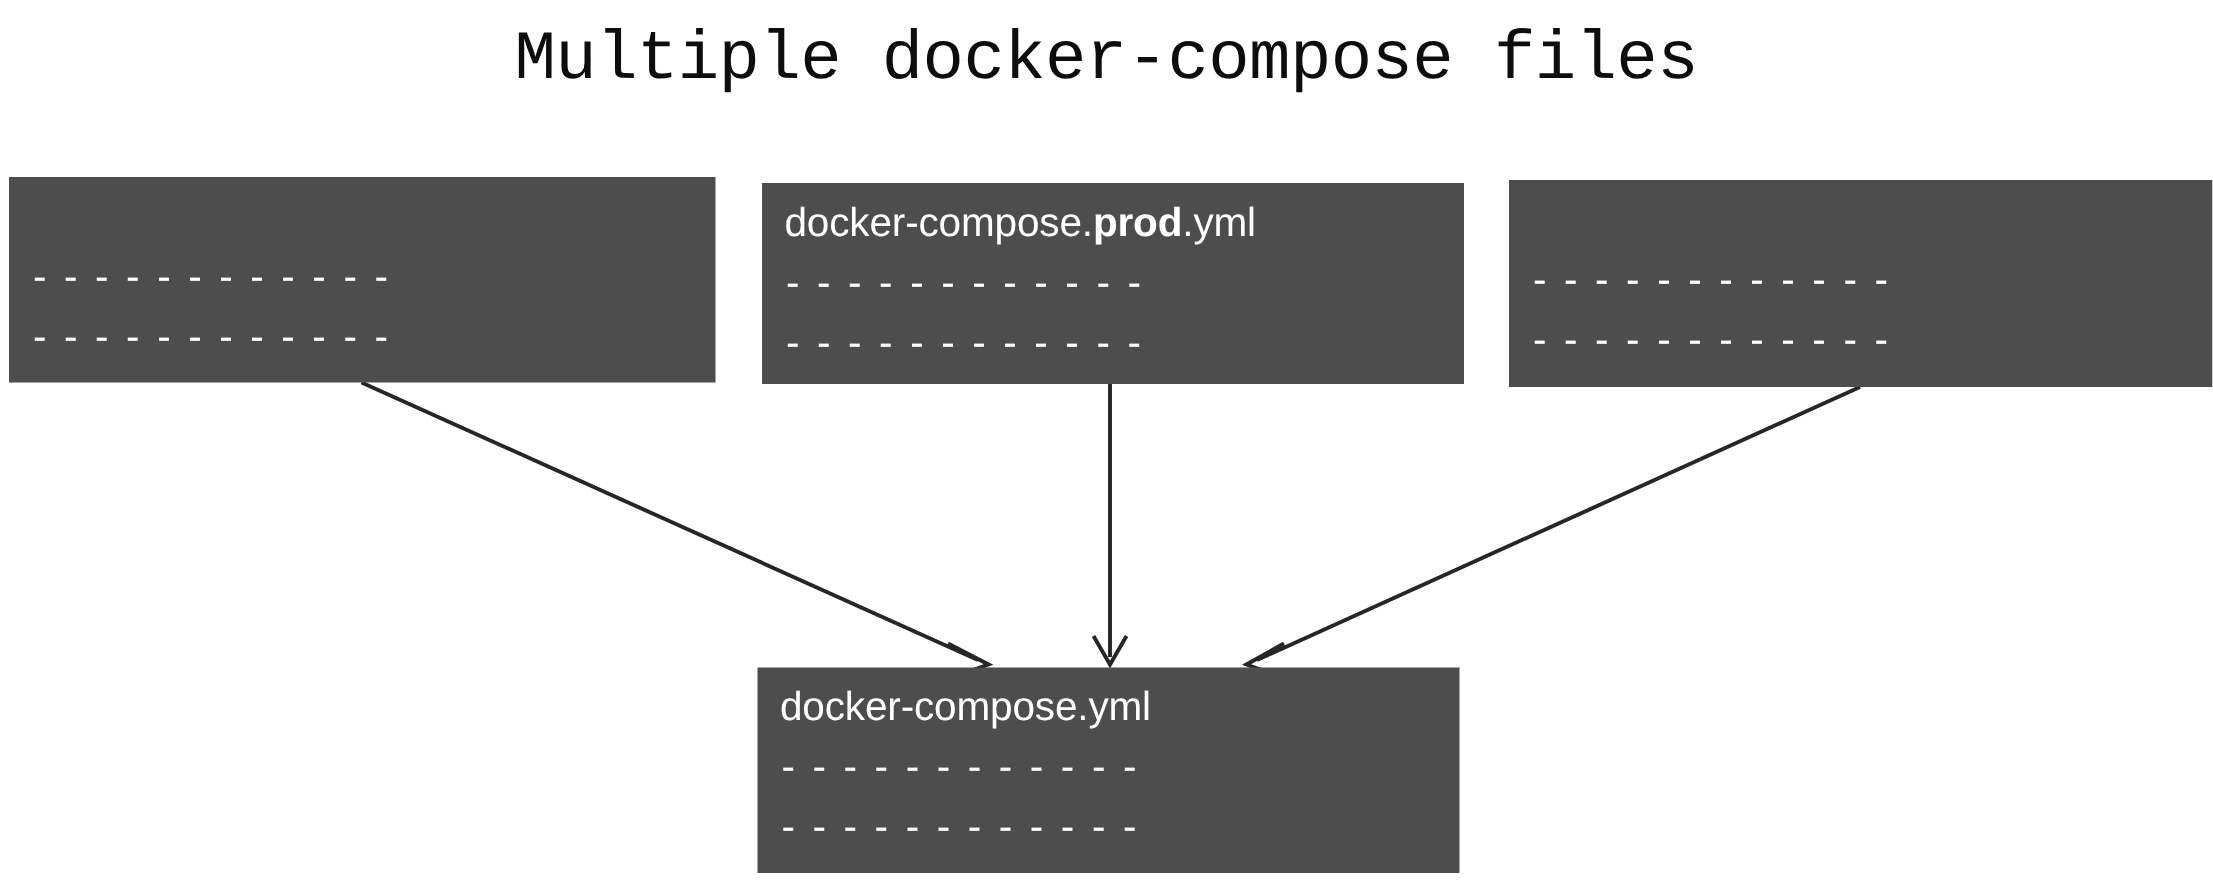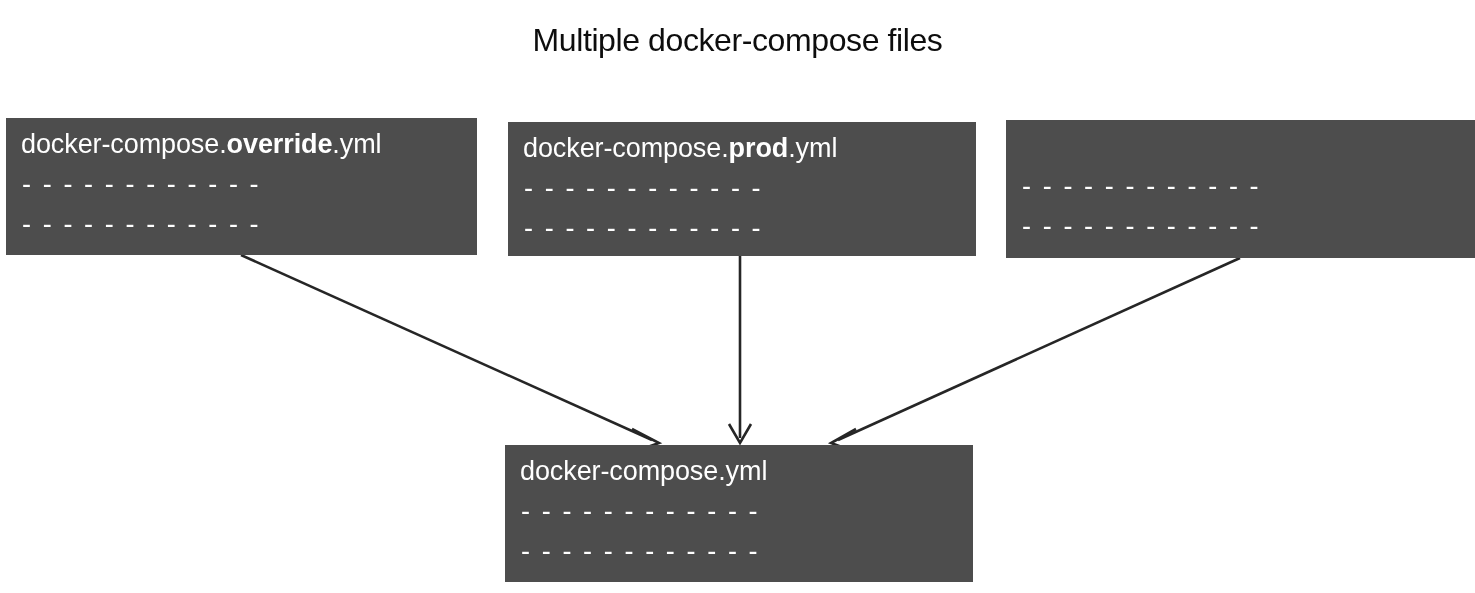--- a/index.html
+++ b/index.html
@@ -16,22 +16,22 @@
     height: 593px;
     background: #ffffff;
     overflow: hidden;
   }
   #diagram-title {
     position: absolute;
     left: 0;
     top: 12px;
     width: 1475px;
     text-align: center;
-    font-family: Liberation Sans, sans-serif;
-    font-size: 32px;
+    font-family: Liberation Mono, monospace;
+    font-size: 46px;
     font-weight: 300;
     letter-spacing: -0.4px;
     color: #0d0d0d;
     line-height: 56px;
     white-space: nowrap;
   }
   .file-box {
     position: absolute;
     background: #4d4d4d;
     box-sizing: border-box;
@@ -95,21 +95,20 @@
       <line x1="1240" y1="258" x2="838" y2="440"></line>
     </g>
     <g fill="none" stroke="#262626" stroke-width="2.6" stroke-linejoin="miter" stroke-linecap="butt">
       <polyline points="632,429 659,443 639,450"></polyline>
       <polyline points="729,424 740,443 751,424"></polyline>
       <polyline points="856,429 831,443 850,450"></polyline>
     </g>
   </svg>
 
   <div class="file-box" id="box-override">
-    <div class="file-title"><span>docker-compose.</span><b>override</b><span>.yml</span></div>
     <div class="dash-line dash-1">- - - - - - - - - - - -</div>
     <div class="dash-line dash-2">- - - - - - - - - - - -</div>
   </div>
 
   <div class="file-box" id="box-prod">
     <div class="file-title"><span>docker-compose.</span><b>prod</b><span>.yml</span></div>
     <div class="dash-line dash-1">- - - - - - - - - - - -</div>
     <div class="dash-line dash-2">- - - - - - - - - - - -</div>
   </div>
 

